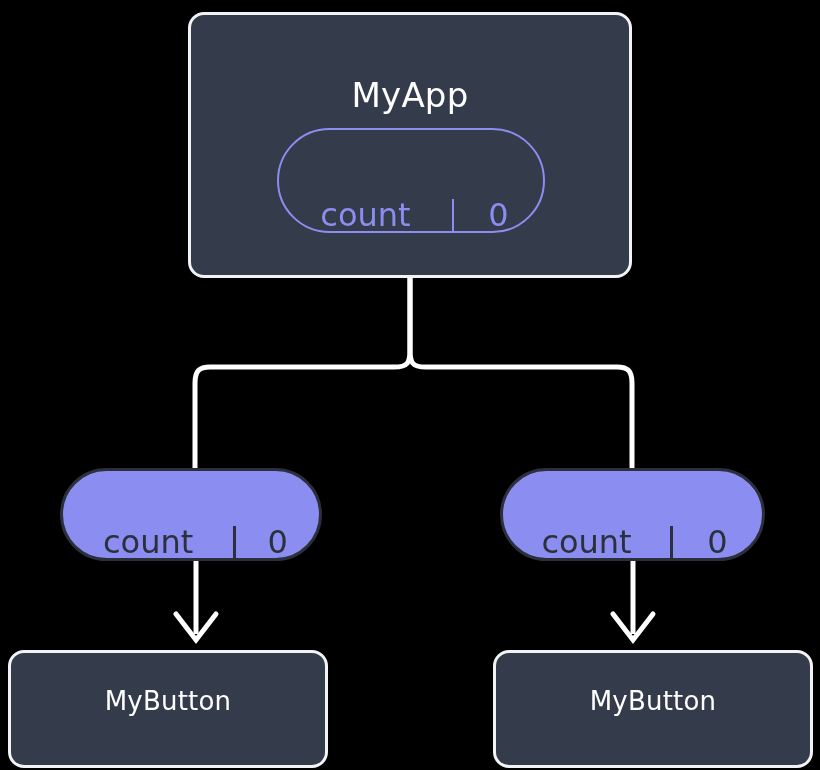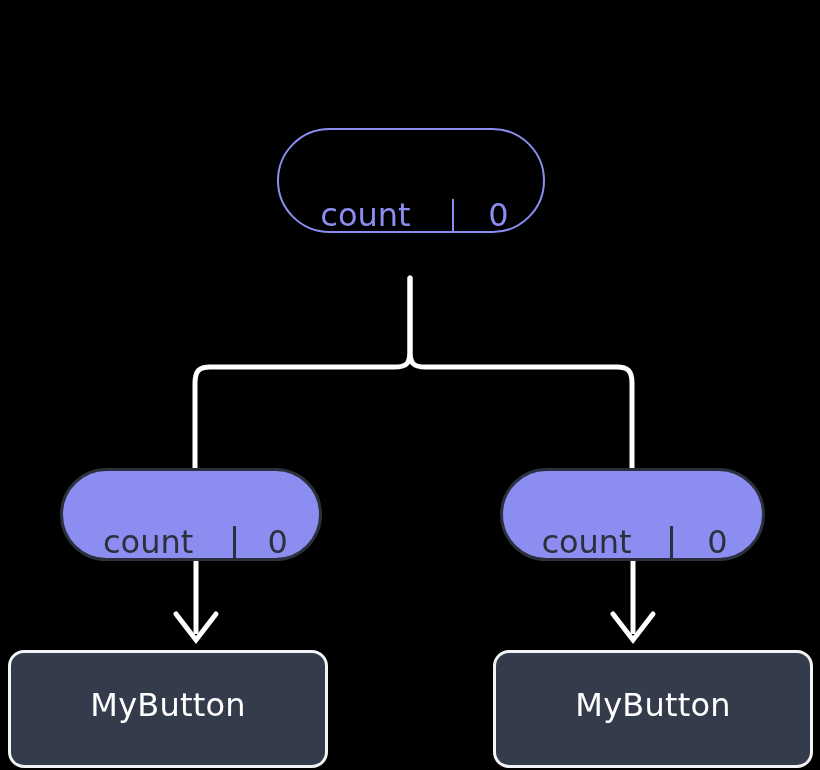--- a/index.html
+++ b/index.html
@@ -73,21 +73,21 @@
     top: 650px;
     width: 320px;
   }
   #button-box-right {
     left: 493px;
     top: 650px;
     width: 320px;
   }
   .button-box .node-title {
     top: 33px;
-    font-size: 32px;
+    font-size: 26px;
   }
 
   
   .pill {
     position: absolute;
     box-sizing: border-box;
     display: flex;
     align-items: flex-end;
     border-radius: 999px;
     overflow: hidden;
@@ -181,20 +181,23 @@
       <line x1="196" y1="561" x2="196" y2="634" stroke="#ffffff" stroke-width="5" stroke-linecap="butt"></line>
       <path d="M 176 614 L 196 640 L 216 614" fill="none" stroke="#ffffff" stroke-width="5" stroke-linecap="round" stroke-linejoin="miter"></path>
     </g>
 
     <g>
       <line x1="633" y1="561" x2="633" y2="634" stroke="#ffffff" stroke-width="5" stroke-linecap="butt"></line>
       <path d="M 613 614 L 633 640 L 653 614" fill="none" stroke="#ffffff" stroke-width="5" stroke-linecap="round" stroke-linejoin="miter"></path>
     </g>
   </svg>
 
+  <div id="app-box" class="node-box">
+    <div class="node-title">MyApp</div>
+  </div>
 
   <div id="app-state-pill" class="pill ghost">
     <div class="pill-key">count</div>
     <div class="pill-val">0</div>
   </div>
 
   <div id="pill-left" class="pill filled">
     <div class="pill-key">count</div>
     <div class="pill-val">0</div>
   </div>

